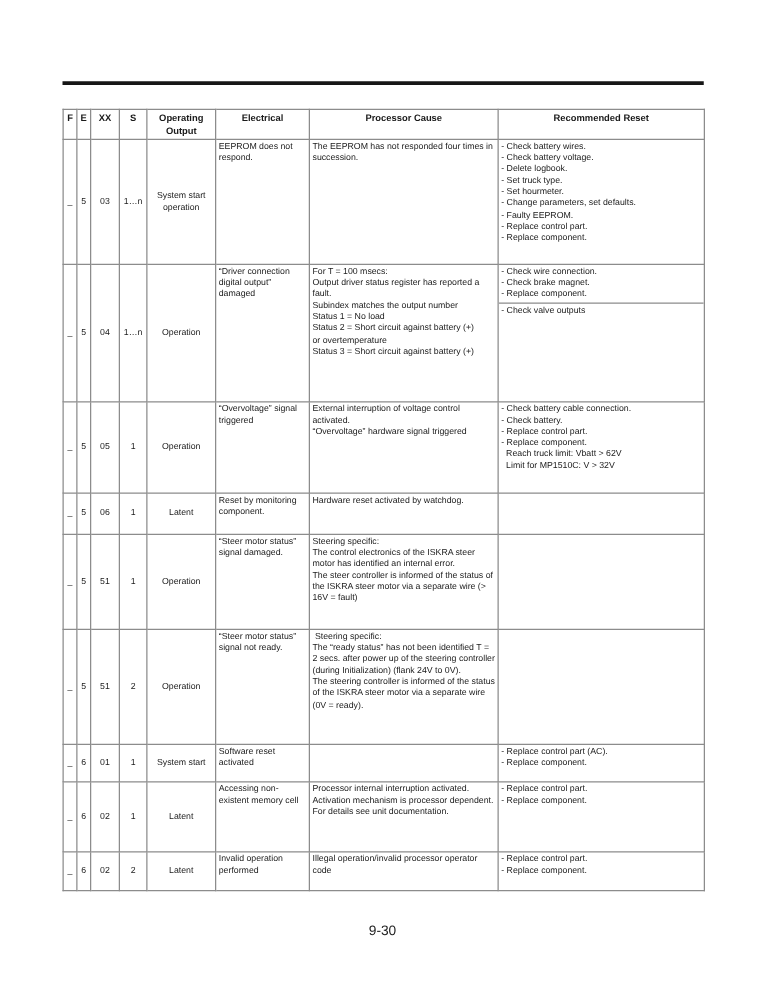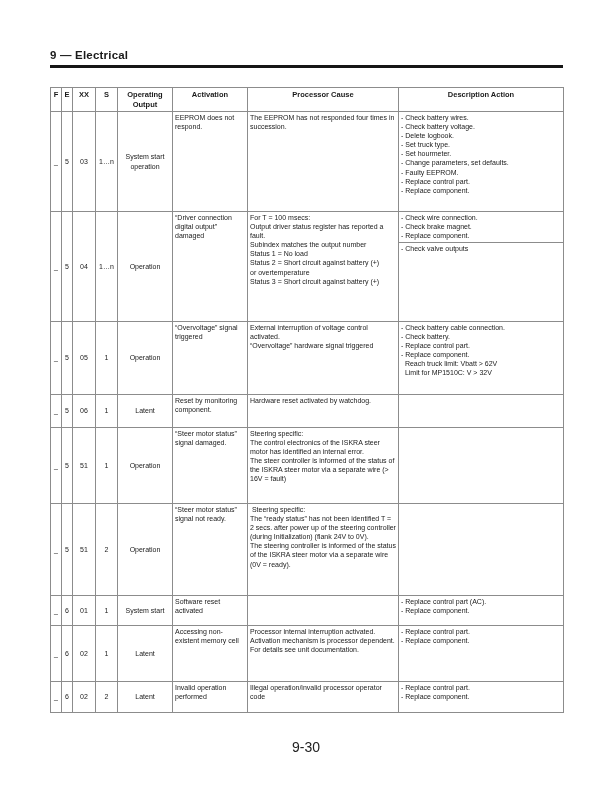--- a/index.html
+++ b/index.html
@@ -57,52 +57,51 @@
   .fault-table tbody tr:nth-child(3){height:73px}
   .fault-table tbody tr:nth-child(4){height:33px}
   .fault-table tbody tr:nth-child(5){height:76px}
   .fault-table tbody tr:nth-child(6){height:92px}
   .fault-table tbody tr:nth-child(7){height:30px}
   .fault-table tbody tr:nth-child(8){height:56px}
   .fault-table tbody tr:nth-child(9){height:31px}
 
   .footer{
     position:absolute;left:0;right:0;top:739px;text-align:center;
-    font-size:14px;color:#222;
+    font-size:11px;color:#222;
   }
 </style>
 </head>
 <body>
 
 <div class="page">
 
-  <div class="section-header">9 — Electrical</div>
   <div class="header-rule"></div>
 
   <table class="fault-table">
     <colgroup>
       <col class="c-f">
         <col class="c-e">
         <col class="c-xx">
         <col class="c-s">
       <col class="c-status">
         <col class="c-desc">
         <col class="c-cause">
         <col class="c-action">
     </colgroup>
     <thead>
       <tr>
           <th>F</th>
           <th>E</th>
           <th>XX</th>
           <th>S</th>
           <th>Operating Output</th>
-          <th>Activation</th>
+          <th>Electrical</th>
           <th>Processor Cause</th>
-          <th>Description Action</th>
+          <th>Recommended Reset</th>
         </tr>
     </thead>
     <tbody>
         <tr>
           <td class="center">_</td>
           <td class="center">5</td>
           <td class="center">03</td>
           <td class="center">1…n</td>
           <td class="status">System start operation</td>
           <td class="desc-cell">EEPROM does not respond.</td>

